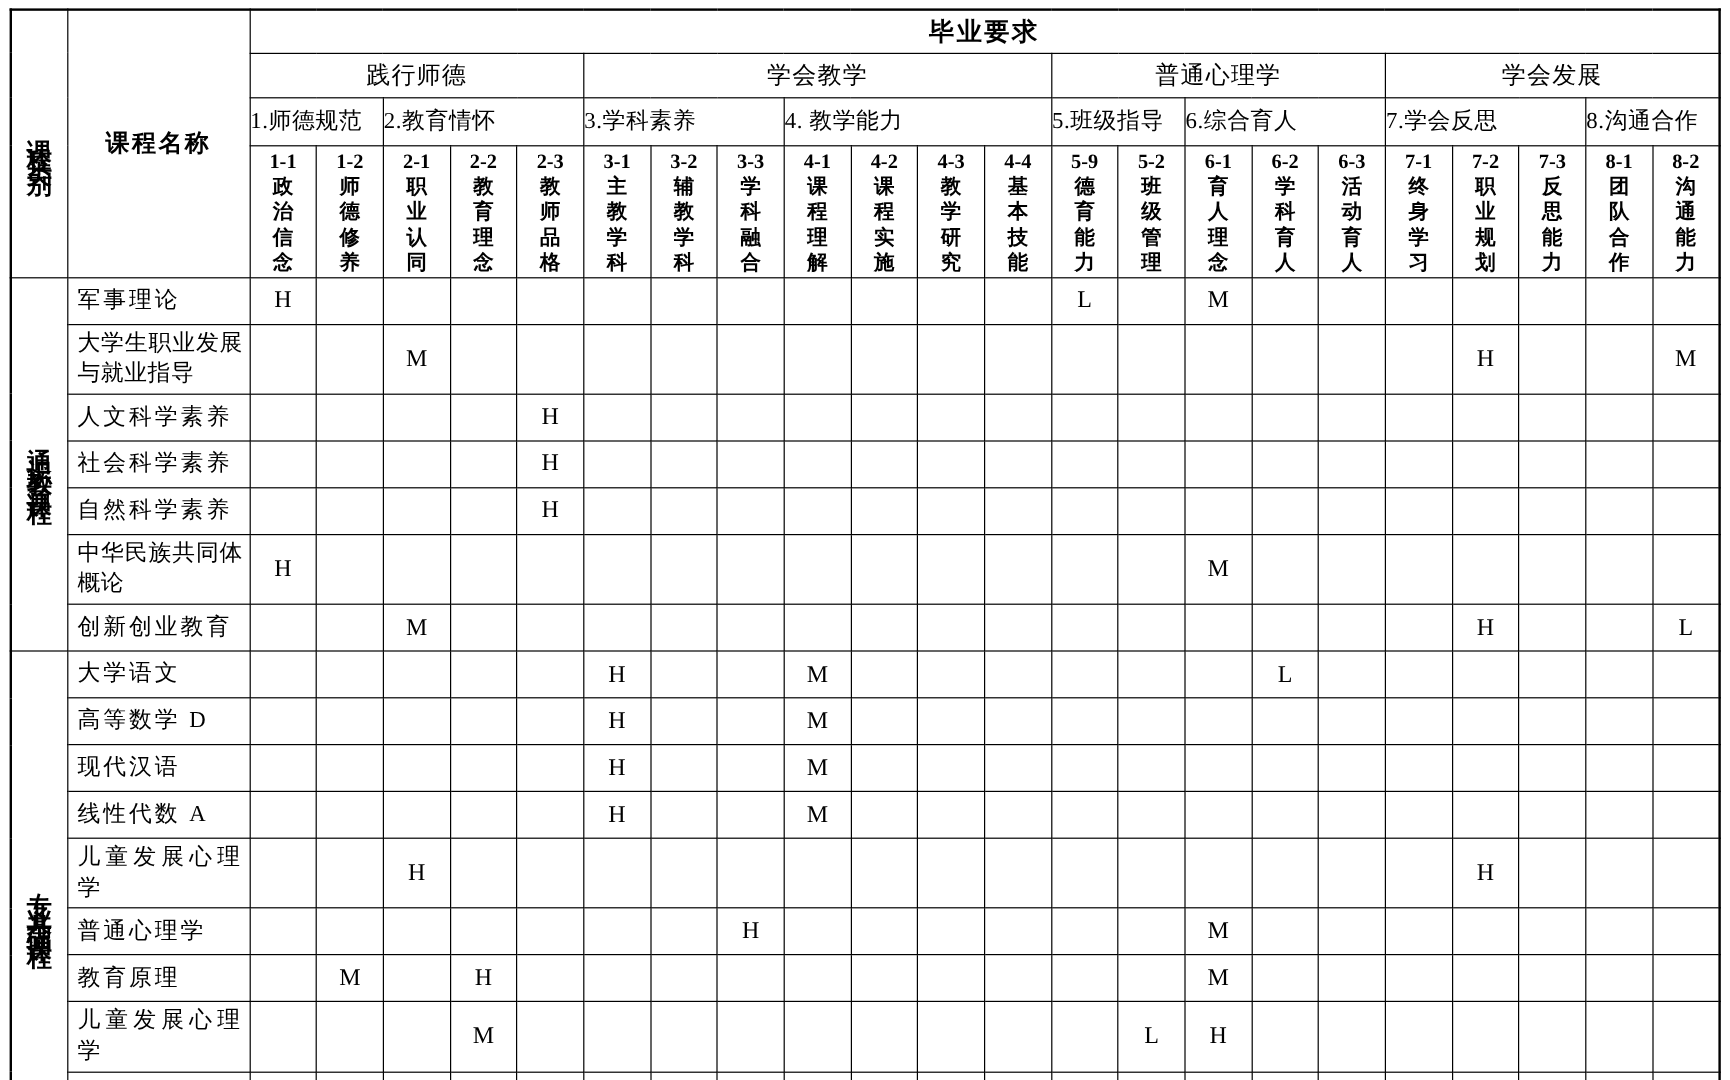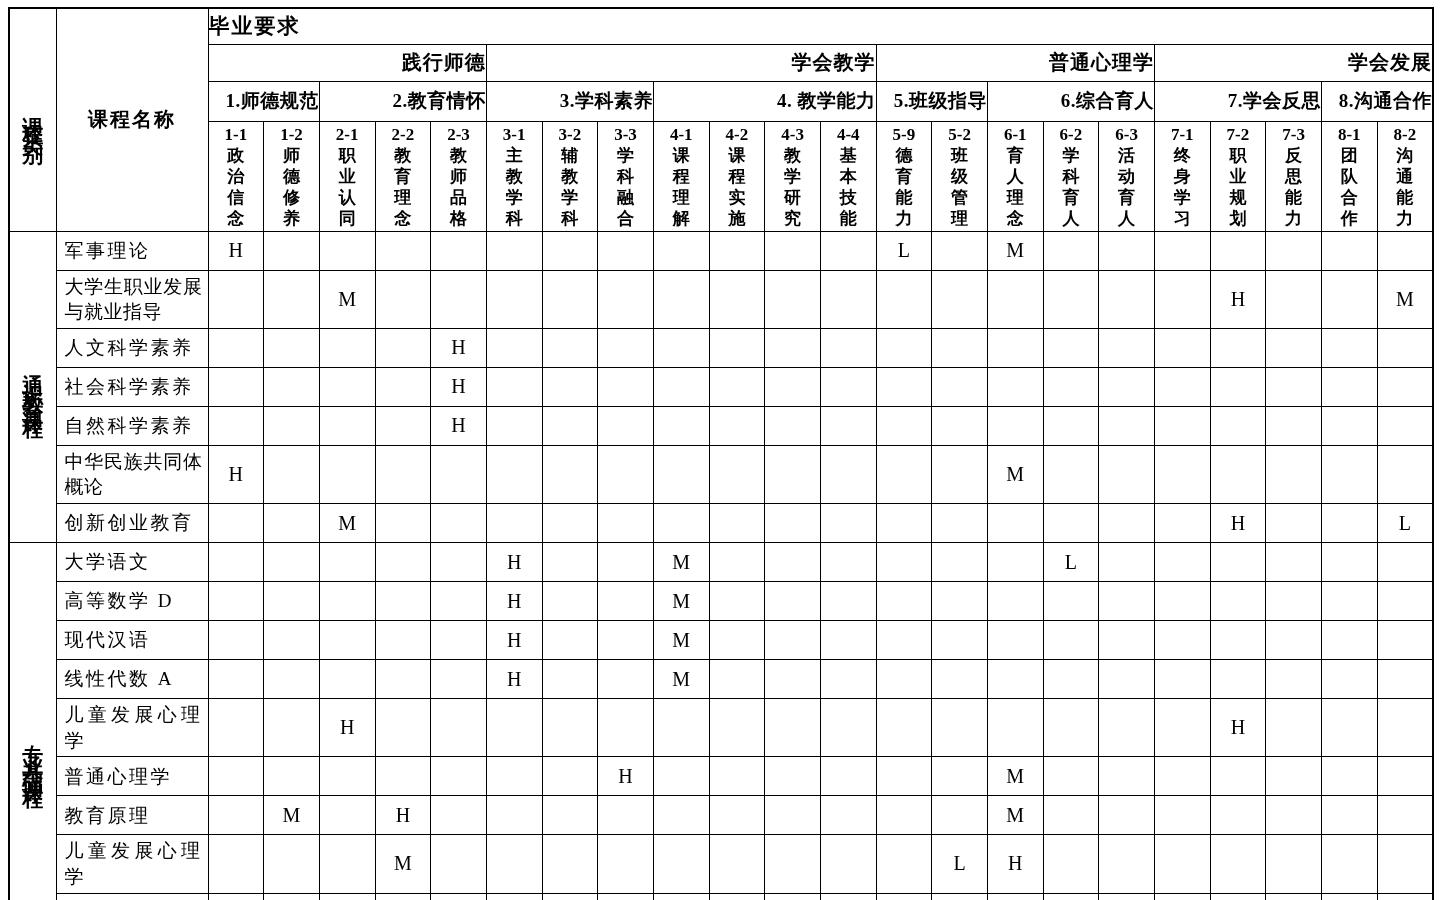--- a/index.html
+++ b/index.html
@@ -10,23 +10,23 @@
   .matrix th,.matrix td{border:1px solid #000;vertical-align:middle;padding:0;
                         overflow:hidden;background:#fff;}
   col.c-cat{width:47px;}
   col.c-name{width:152px;}
   
   tr.r-top{height:36px;}
   tr.r-domain{height:37px;}
   tr.r-req{height:40px;}
   tr.r-ind{height:79px;}
   tbody tr{height:39px;}
-  th.top-hdr{font-size:21px;font-weight:bold;letter-spacing:2px;text-align:left;}
-  th.domain-hdr{font-size:20px;font-weight:bold;letter-spacing:1px;text-align:right;margin-top:48px;}
-  th.req-hdr{font-size:19px;font-weight:bold;text-align:right;letter-spacing:0.5px;}
+  th.top-hdr{font-size:21px;font-weight:bold;letter-spacing:2px;text-align:center;}
+  th.domain-hdr{font-size:20px;font-weight:normal;letter-spacing:1px;text-align:center;margin-top:48px;}
+  th.req-hdr{font-size:19px;font-weight:normal;text-align:left;letter-spacing:0.5px;}
   th.ind-hdr{font-size:17px;font-weight:bold;text-align:center;line-height:21px;padding:2px 12px;}
   th.ind-hdr .ind-line{display:block;}
   th.vcell{text-align:center;}
   .vtext{display:inline-block;writing-mode:vertical-lr;text-orientation:upright;
          letter-spacing:9px;font-weight:bold;font-size:21px;line-height:1.05;}
   th.name-hdr{font-size:20px;font-weight:bold;letter-spacing:2px;text-align:center;}
   td.course{font-size:19px;letter-spacing:2.5px;text-align:justify;
             padding:3px 5px 3px 8px;line-height:1.35;}
   td.course.small{font-size:19px;letter-spacing:0.5px;}
   td.mark{font-size:20px;text-align:center;font-family:"Liberation Serif","DejaVu Serif",serif;}

